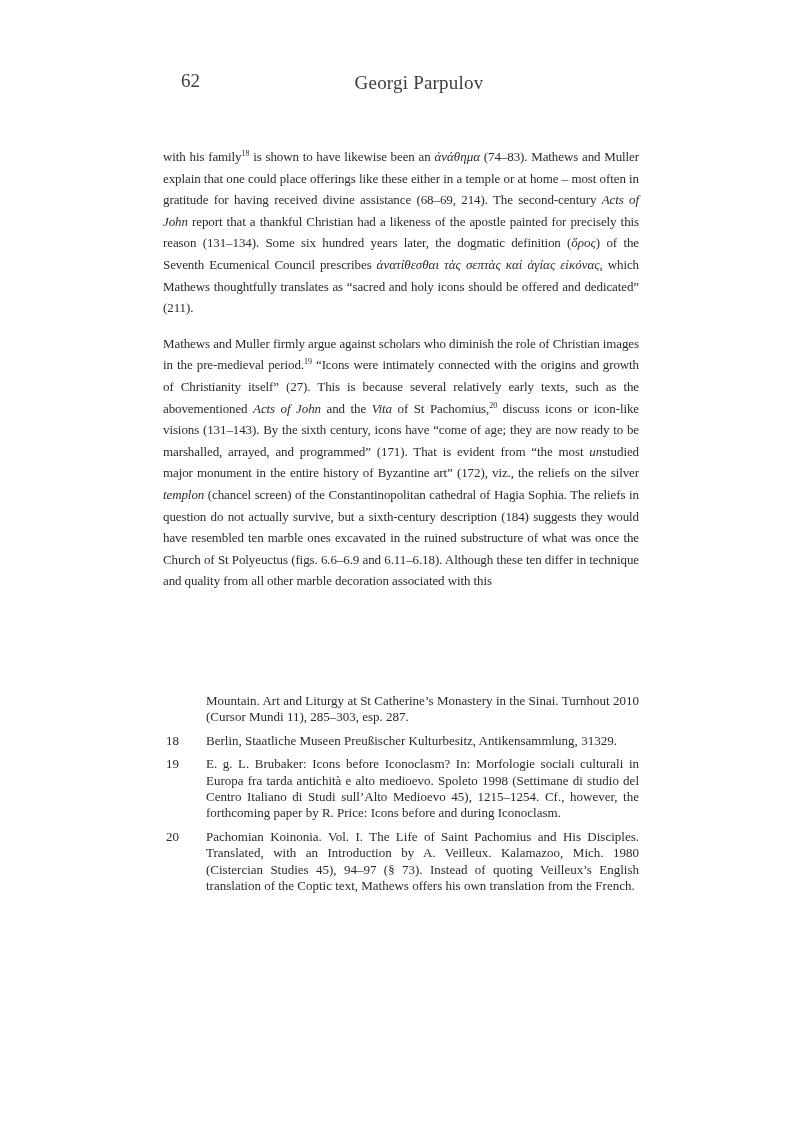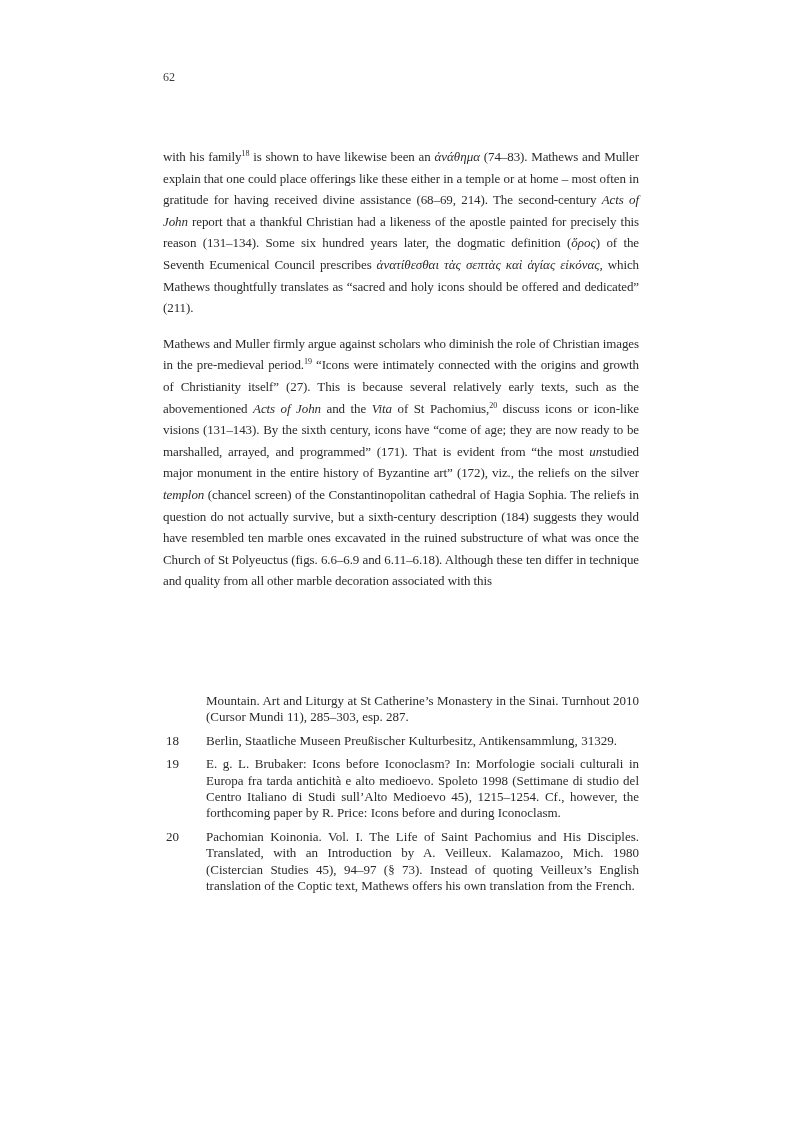--- a/index.html
+++ b/index.html
@@ -13,24 +13,24 @@
     height: 1131px;
     margin: 0 auto;
     background: #ffffff;
     font-family: "Liberation Serif", serif;
     color: #2b2b2b;
     overflow: hidden;
   }
   .running-header {
     position: absolute;
     top: 70px;
-    left: 163px;
+    left: 181px;
     width: 476px;
     height: 20px;
-    font-size: 12px;
+    font-size: 19px;
     color: #3d3d3d;
   }
   .page-number {
     position: absolute;
     left: 0;
     top: 0;
   }
   .running-title {
     position: absolute;
     left: 0;
@@ -89,20 +89,21 @@
     cursor: pointer;
   }
 </style>
 </head>
 <body>
 
 <div class="page">
 
   <div class="running-header">
     <span class="page-number">62</span>
+    <span class="running-title">Georgi Parpulov</span>
   </div>
 
   <div class="body-text">
     <p><span>with his family</span><span class="seg-sup">18</span><span> is shown to have likewise been an </span><span class="seg-greek">ἀνάθημα</span><span> (74–83). Mathews and Muller explain that one could place offerings like these either in a temple or at home – most often in gratitude for having received divine assistance (68–69, 214). The second-century </span><span class="seg-it">Acts of John</span><span> report that a thankful Christian had a likeness of the apostle painted for precisely this reason (131–134). Some six hundred years later, the dogmatic definition (</span><span class="seg-greek">ὅρος</span><span>) of the Seventh Ecumenical Council prescribes </span><span class="seg-greek">ἀνατίθεσθαι τὰς σεπτὰς καὶ ἁγίας εἰκόνας</span><span>, which Mathews thoughtfully translates as “sacred and holy icons should be offered and dedicated” (211).</span></p>
     <p><span>Mathews and Muller firmly argue against scholars who diminish the role of Christian images in the pre-medieval period.</span><span class="seg-sup">19</span><span> “Icons were intimately connected with the origins and growth of Christianity itself” (27). This is because several relatively early texts, such as the abovementioned </span><span class="seg-it">Acts of John</span><span> and the </span><span class="seg-it">Vita</span><span> of St Pachomius,</span><span class="seg-sup">20</span><span> discuss icons or icon-like visions (131–143). By the sixth century, icons have “come of age; they are now ready to be marshalled, arrayed, and programmed” (171). That is evident from “the most </span><span class="seg-it">un</span><span>studied major monument in the entire history of Byzantine art” (172), viz., the reliefs on the silver </span><span class="seg-it">templon</span><span> (chancel screen) of the Constantinopolitan cathedral of Hagia Sophia. The reliefs in question do not actually survive, but a sixth-century description (184) suggests they would have resembled ten marble ones excavated in the ruined substructure of what was once the Church of St Polyeuctus (figs. 6.6–6.9 and 6.11–6.18). Although these ten differ in technique and quality from all other marble decoration associated with this</span></p>
   </div>
 
   <div class="footnotes">
     <div class="footnote">
       <span class="footnote-number"></span>

